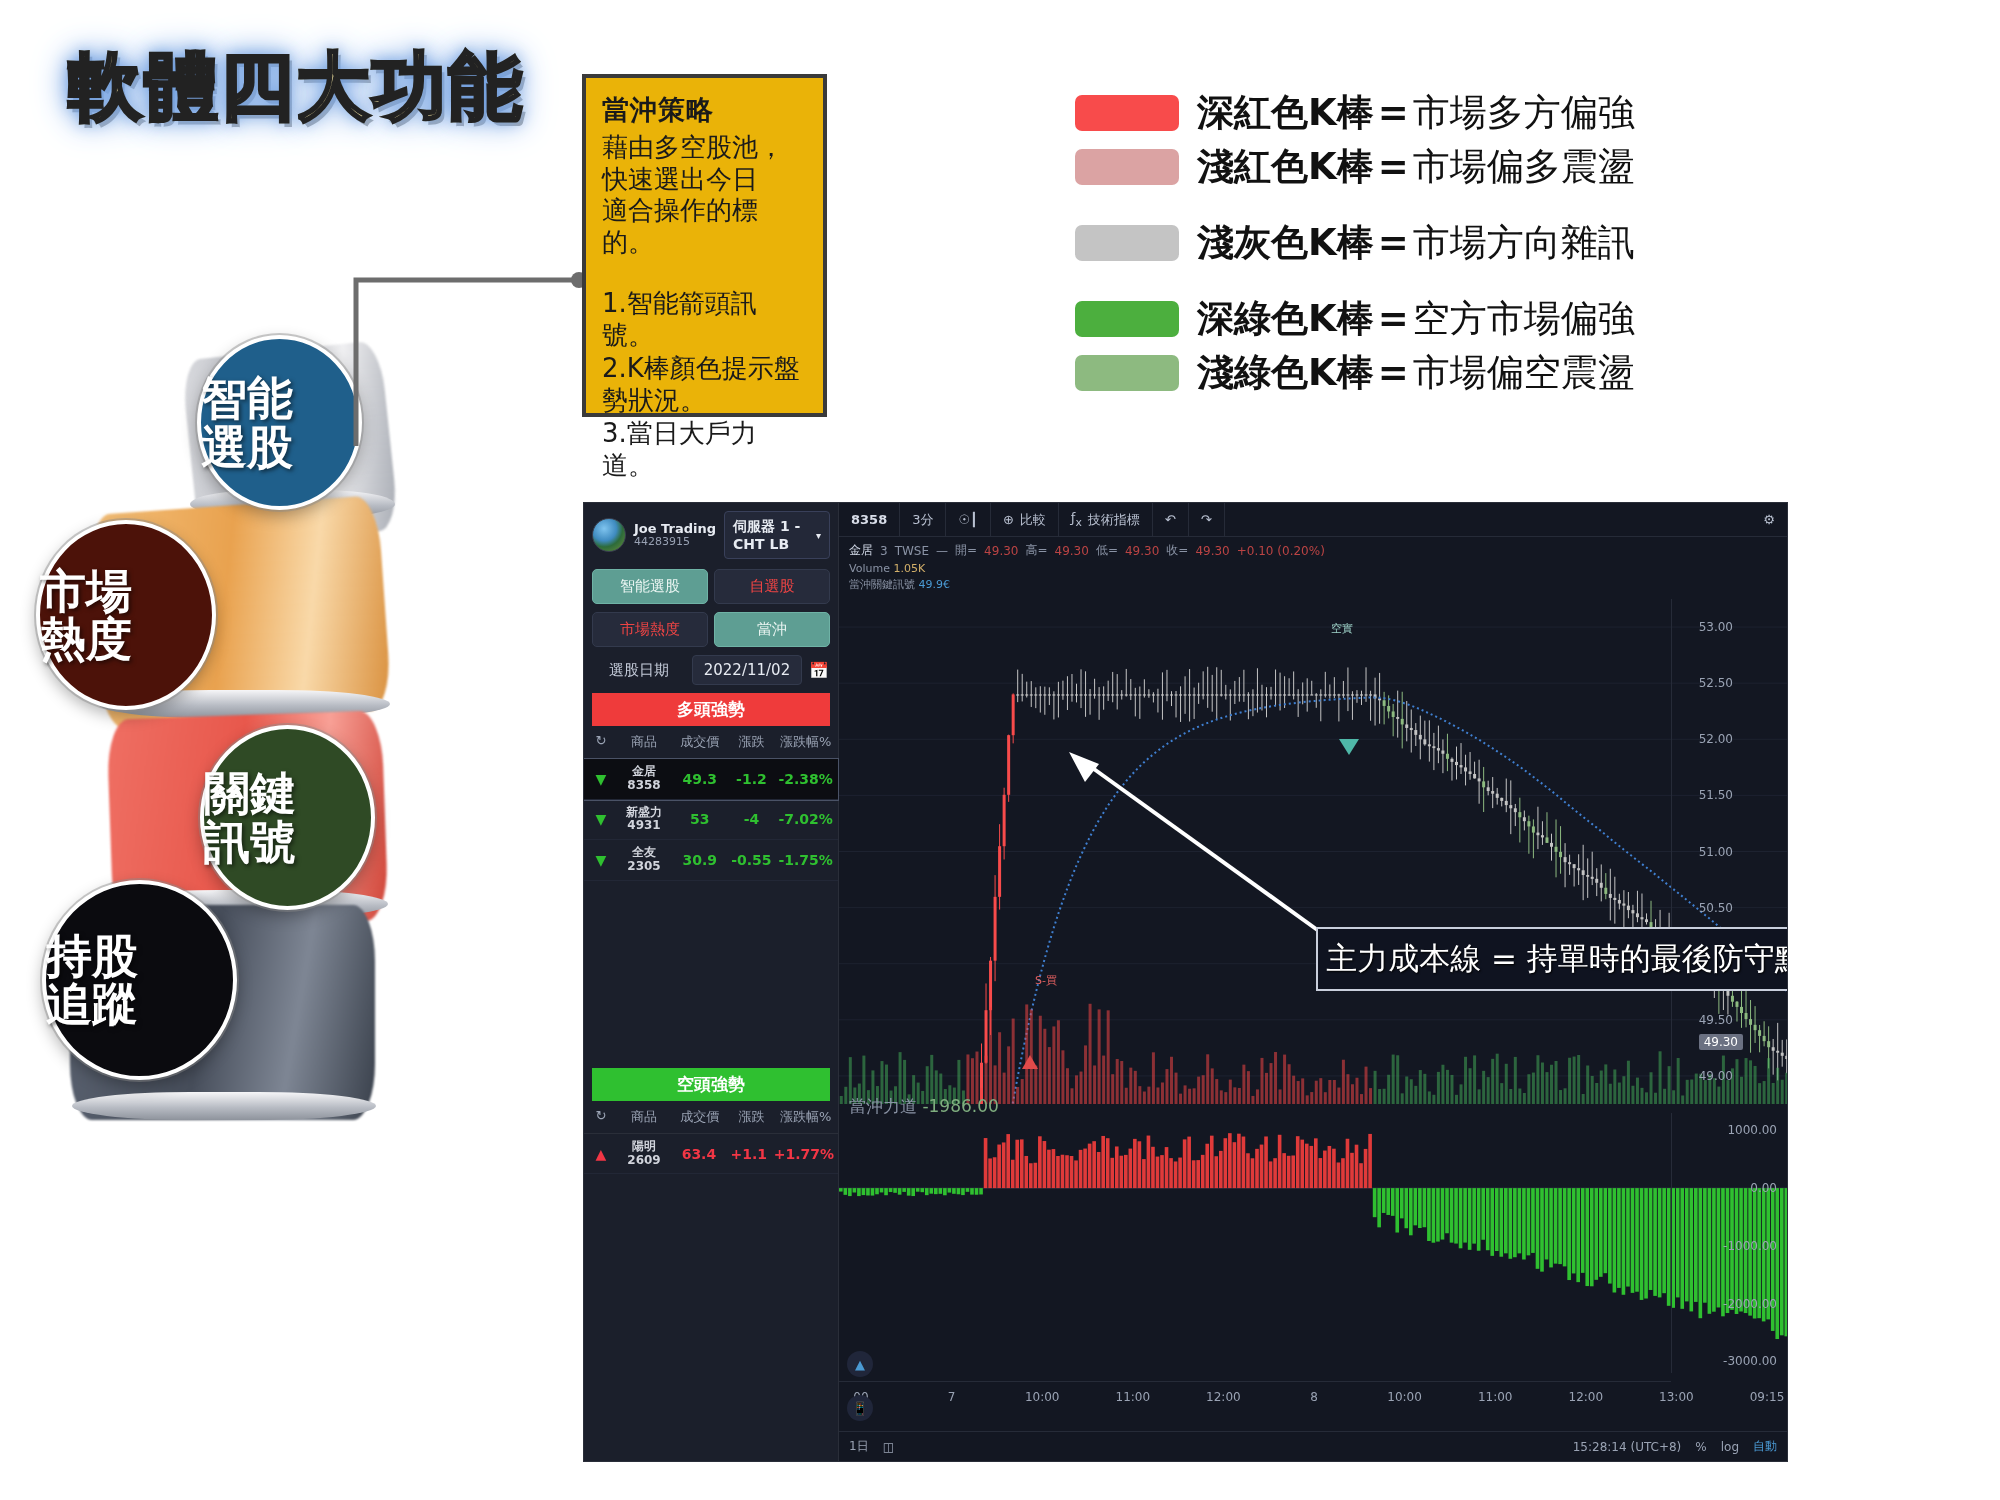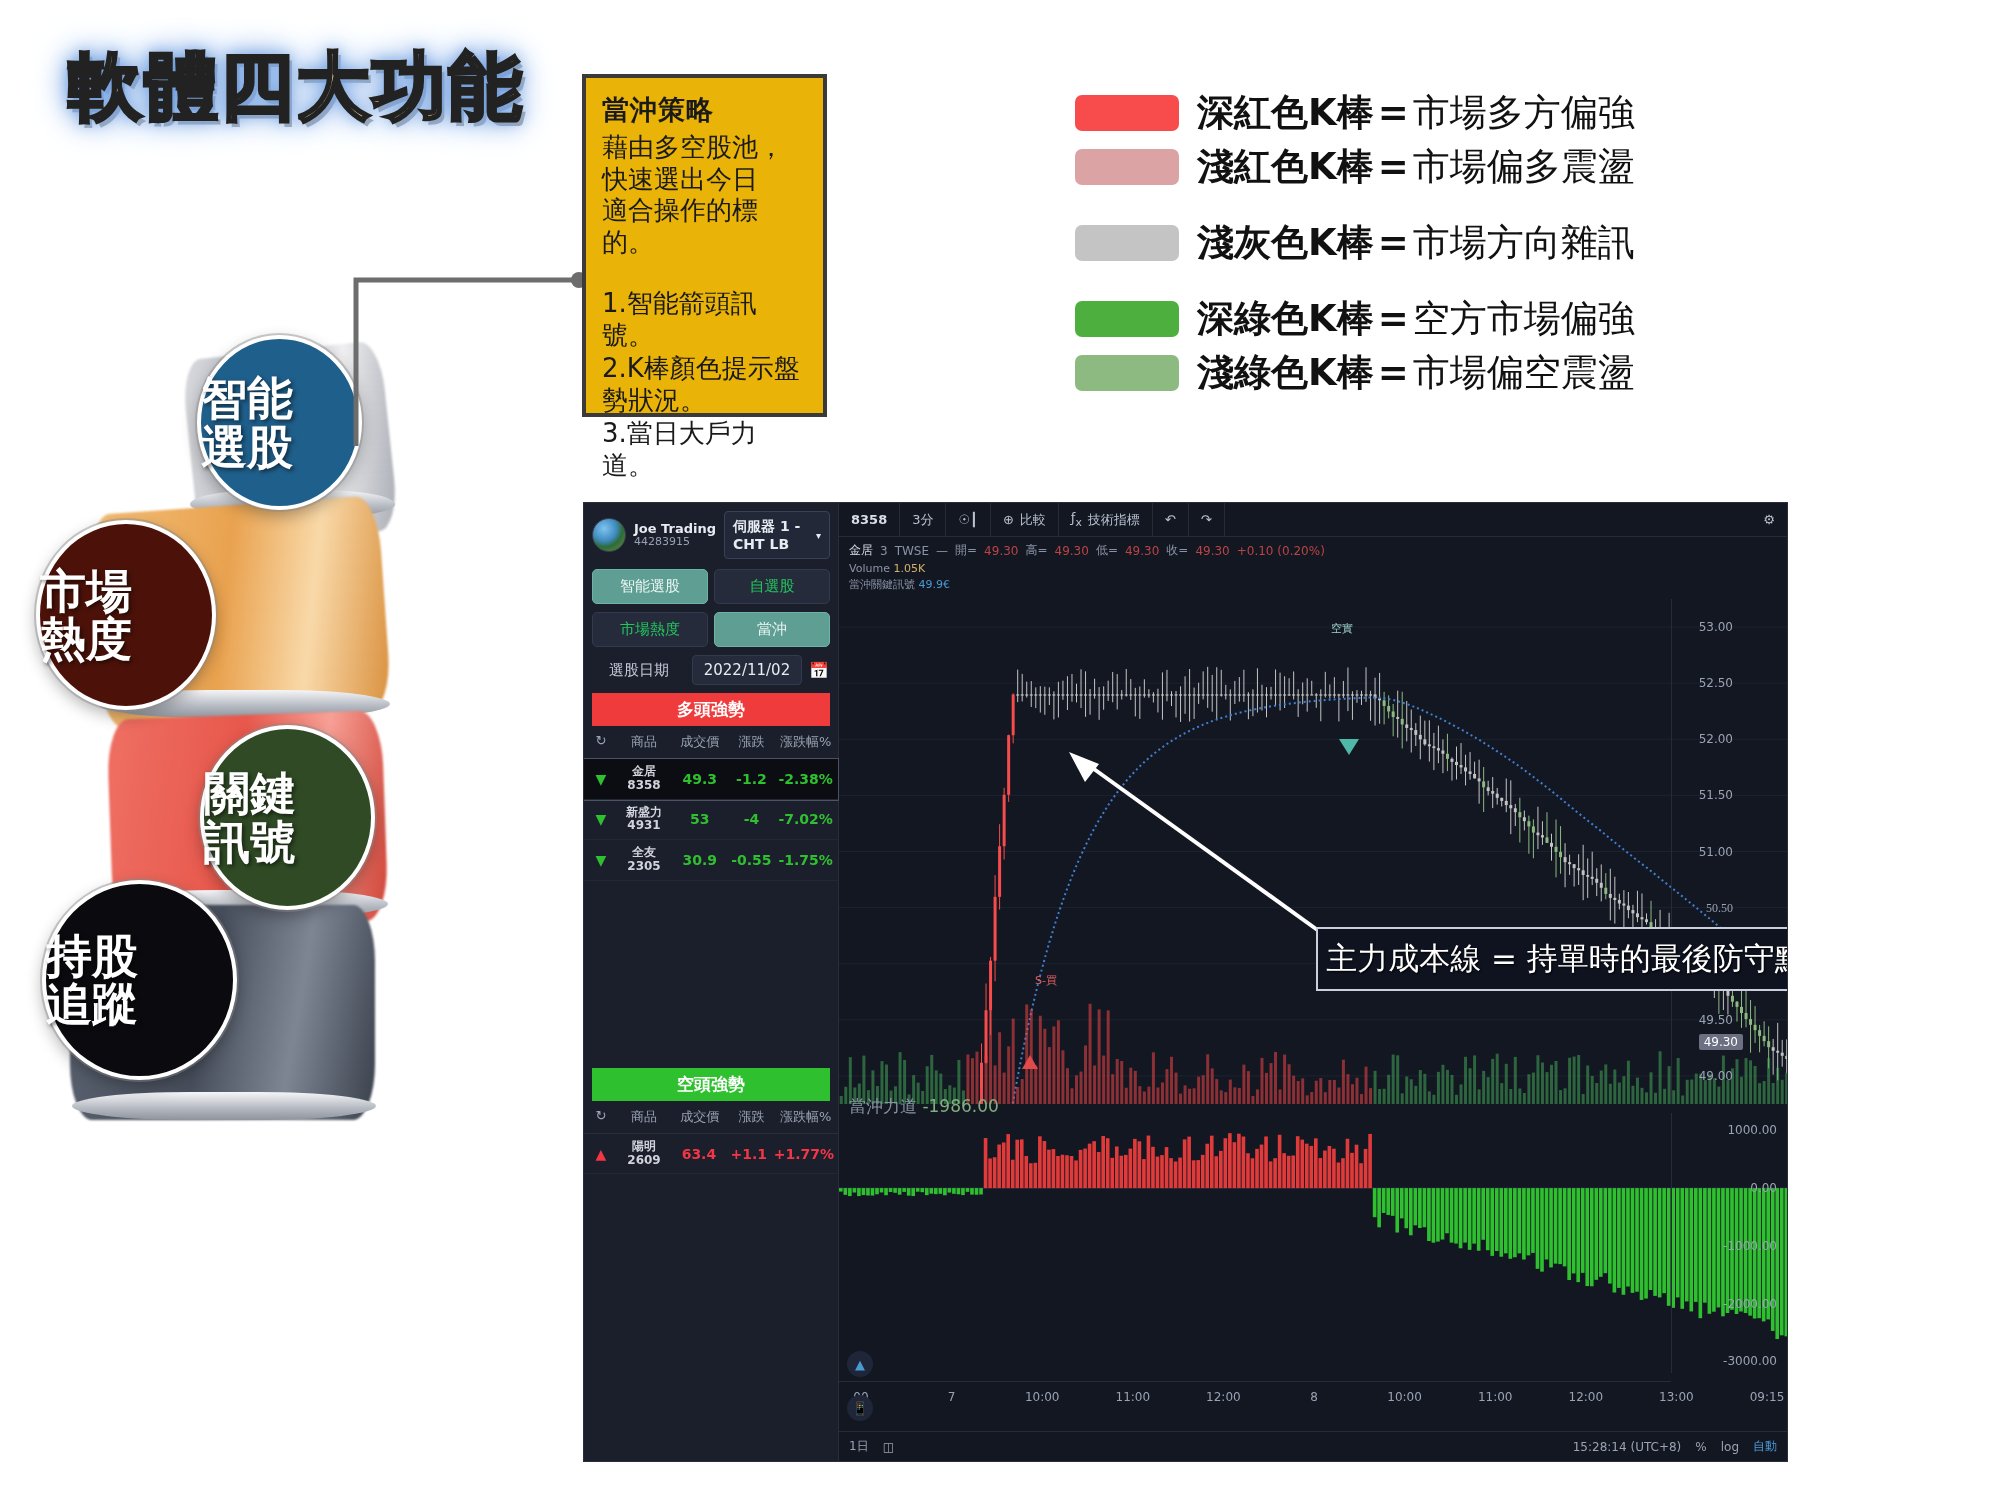--- a/index.html
+++ b/index.html
@@ -93,21 +93,21 @@
     border:1px solid #3a4050; }
   .acct .nm{ margin-left:8px; line-height:1.1; }
   .acct .nm .n1{ font-size:13px; font-weight:bold; color:#e7ebf2; }
   .acct .nm .n2{ font-size:11px; color:#98a1b3; }
   .srv{ margin-left:8px; flex:1; background:#232838; border:1px solid #39405a; border-radius:4px;
     font-size:14px; font-weight:bold; color:#e7ebf2; padding:6px 8px; display:flex; align-items:center; justify-content:center; }
   .srv .cv{ margin-left:6px; font-size:10px; }
 
   .tabs{ display:flex; gap:6px; padding:4px 8px; }
   .tab{ flex:1; text-align:center; font-size:15px; padding:7px 0; border-radius:5px;
-        background:#262b3b; color:#22c55e; border:1px solid #333a4d; }
+        background:#262b3b; color:#ef4444; border:1px solid #333a4d; }
   .tab.on{ background:#5e9e93; color:#eaf5f2; border-color:#6fb3a6; }
   .daterow{ display:flex; align-items:center; gap:6px; padding:4px 8px 6px 8px; }
   .dlabel{ flex:1; text-align:center; font-size:15px; color:#c3cad8; }
   .dval{ flex:1.15; text-align:center; font-size:15px; color:#e7ebf2; background:#262b3b; border:1px solid #333a4d; border-radius:4px; padding:5px 0; }
   .cal{ width:22px; text-align:center; font-size:16px; color:#cfd6e4; }
 
   .band{ margin:2px 8px 0 8px; text-align:center; font-size:17px; font-weight:bold; padding:5px 0; color:#fff; }
   .band.long{ background:#ef3b3b; }
   .band.short{ background:#2fc030; }
   .thead{ display:flex; padding:7px 4px; font-size:13px; color:#9aa3b4; border-bottom:1px solid #2a2e39; }
@@ -1236,21 +1236,21 @@
         <rect x="940.952380952381" width="3.619047619047619" y="75.1111111111111" height="147.18175976938028" fill="#2fc030"></rect>
         <rect x="945.4761904761905" width="3.619047619047619" y="75.1111111111111" height="148.21465542262212" fill="#2fc030"></rect>
       </svg>
 
     <div id="yaxis">
         <div class="ytick" style="top: 28.0556px;">53.00</div>
         <div class="ytick" style="top: 84.1667px;">52.50</div>
         <div class="ytick" style="top: 140.278px;">52.00</div>
         <div class="ytick" style="top: 196.389px;">51.50</div>
         <div class="ytick" style="top: 252.5px;">51.00</div>
-        <div class="ytick" style="top: 308.611px; font-family: Liberation Serif, serif;">50.50</div>
+        <div class="ytick" style="top: 308.611px;">50.50</div>
         <div class="ytick" style="top: 364.722px;">50.00</div>
         <div class="ytick" style="top: 420.833px;">49.50</div>
         <div class="ytick" style="top: 476.944px;">49.00</div>
         <div id="ybadge" style="top: 443.278px;">49.30</div>
       </div>
     <div id="yaxis2">
         <div class="ytick2" style="top: 17.3333px;">1000.00</div>
         <div class="ytick2" style="top: 75.1111px;">0.00</div>
         <div class="ytick2" style="top: 132.889px;">-1000.00</div>
         <div class="ytick2" style="top: 190.667px;">-2000.00</div>

